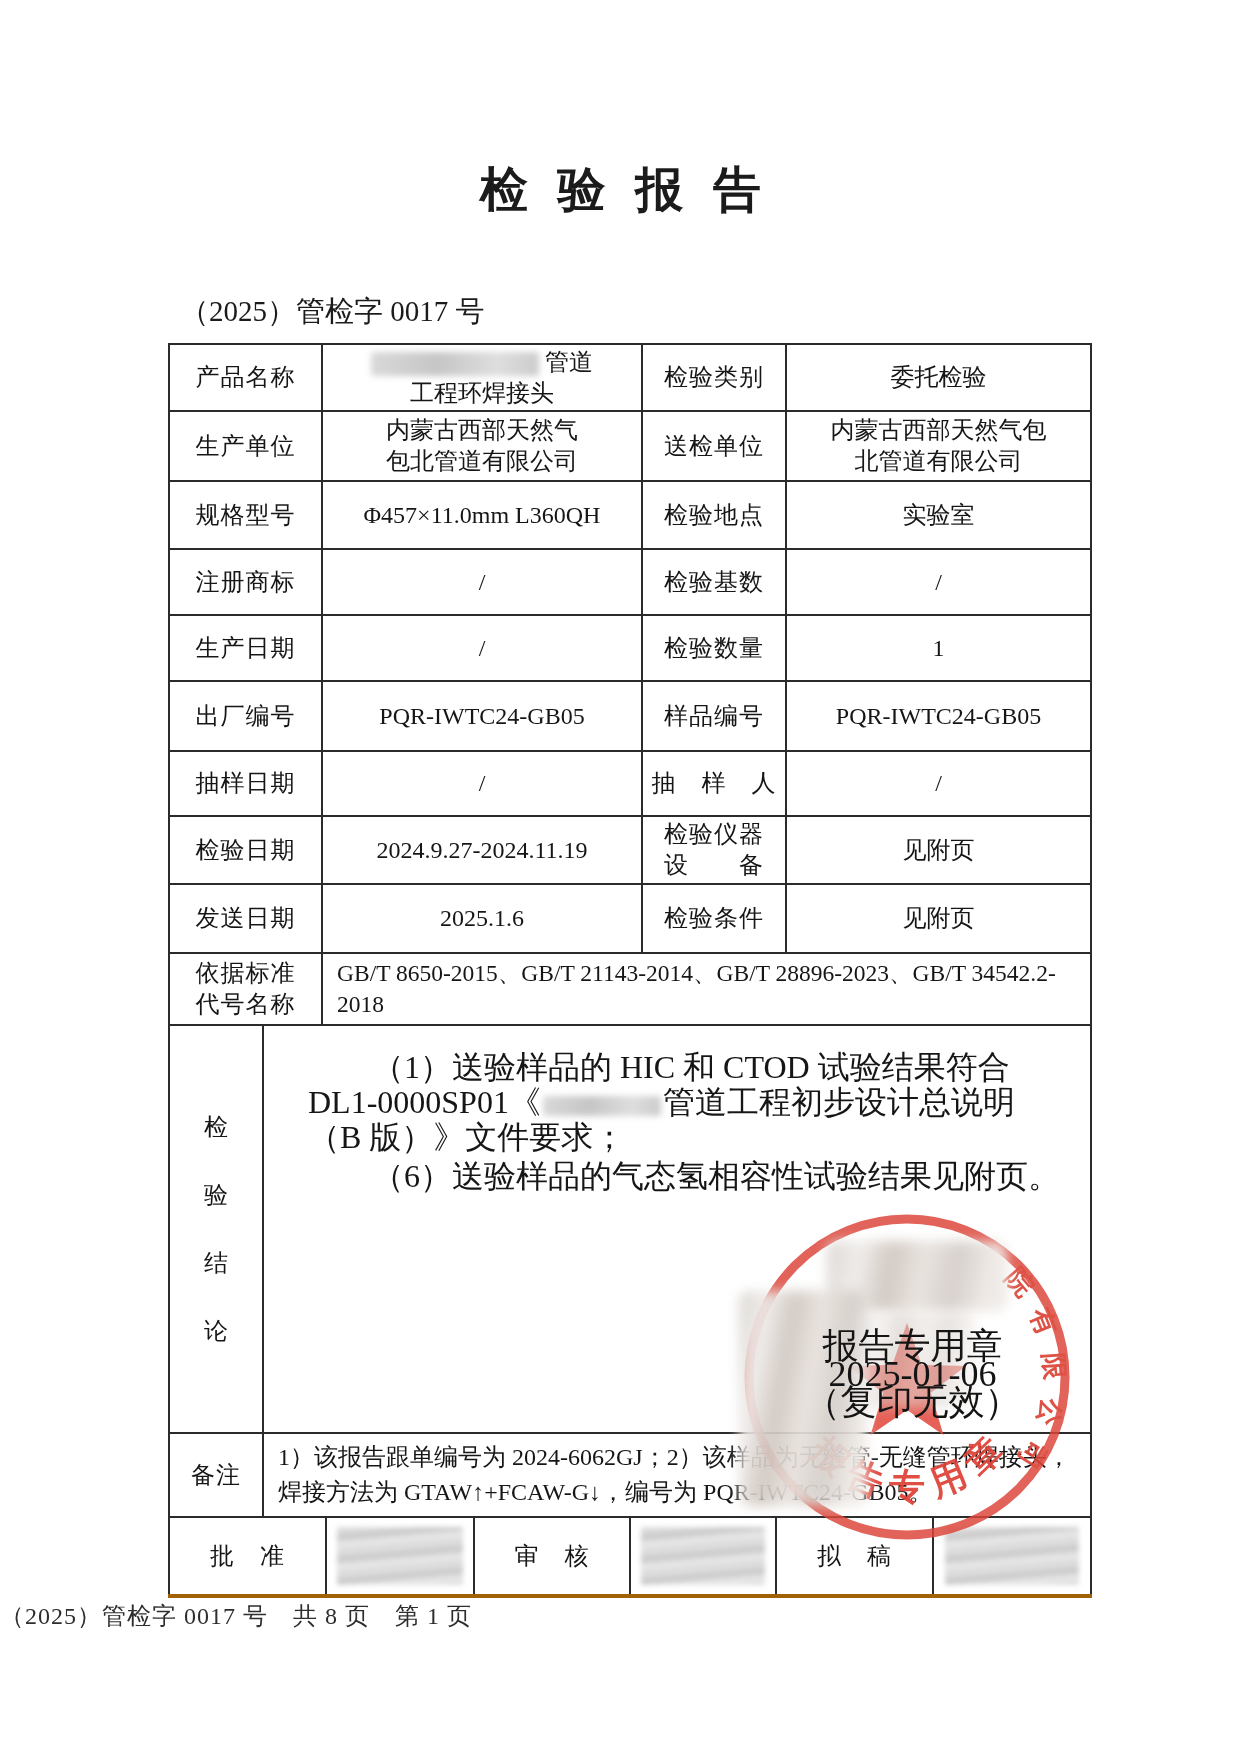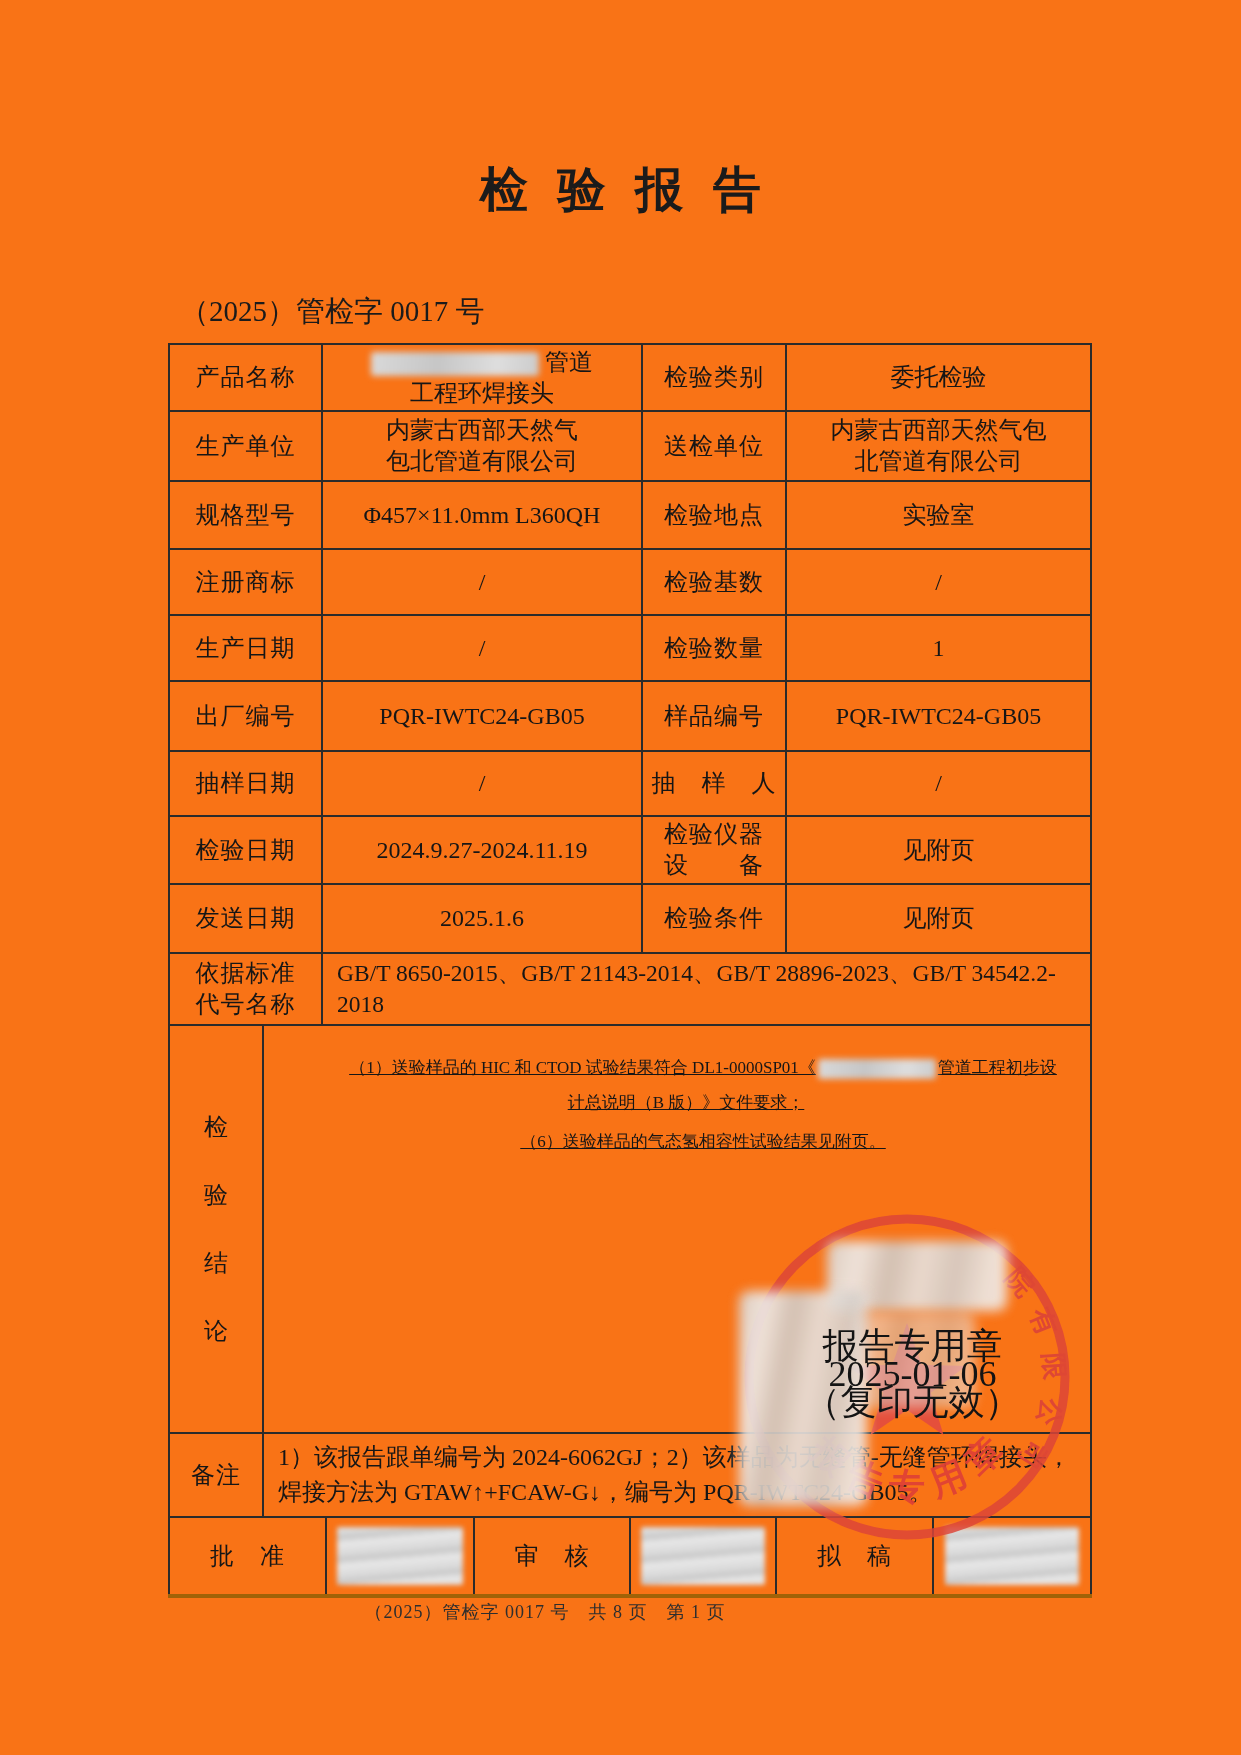--- a/index.html
+++ b/index.html
@@ -1,18 +1,18 @@
 <!DOCTYPE html>
 <html><head>
 <meta charset="utf-8">
 <style>
   html,body{margin:0;padding:0;background:#e8e8e8;}
   .page{
     position:relative;width:1241px;height:1755px;margin:0 auto;
-    background:#f97316;color:#151515;overflow:hidden;
+    background:#ffffff;color:#151515;overflow:hidden;
     font-family:"Liberation Serif","DejaVu Serif",serif;
   }
   .title{
     position:absolute;top:158px;left:0;width:100%;
     text-align:center;font-size:48px;font-weight:bold;
     letter-spacing:0.62em;text-indent:0.62em;margin:0;color:#1b1b1b;
   }
   .doc-number{
     position:absolute;top:292px;left:180px;font-size:29px;color:#1b1b1b;
   }
@@ -25,21 +25,21 @@
   }
   .tblC td{border-bottom:4px solid #a16207;}
   .lbl{letter-spacing:1px;}
   .cell-left{text-align:left;vertical-align:top;}
   .std-val{text-align:left;padding:4px 8px 4px 14px;font-size:23.5px;}
   .concl-label{
     vertical-align:middle;
   }
   .concl-label .vchars{display:flex;flex-direction:column;align-items:center;gap:37px;}
   .concl-content{padding:24px 26px 0 44px;}
-  .c-para{margin:0 0 4px 0;text-indent:2em;font-size:17px;line-height:35px;text-align:center;text-decoration:underline;}
+  .c-para{margin:0 0 4px 0;text-indent:2em;font-size:32px;line-height:35px;text-align:left;}
   .remark-content{text-align:left;vertical-align:middle;padding:6px 14px;font-size:24px;line-height:35px;}
   
   .redact{
     display:inline-block;vertical-align:middle;border-radius:3px;
     background:linear-gradient(95deg,#d9d9d9,#c6c6c6 40%,#dedede 75%,#cbcbcb);
     filter:blur(3px);
   }
   .redact-product{width:168px;height:24px;margin-right:6px;}
   .redact-inline{width:118px;height:20px;margin:0 2px;}
   .sig-blur{
@@ -55,22 +55,22 @@
     background:linear-gradient(100deg,#d8d4cf 0%,#efecea 18%,#cfc6bf 35%,#e8e2dd 52%,#d4cdc8 70%,#eee9e5 88%);}
   .patchA{left:92px;top:36px;width:180px;height:70px;}
   .patchB{left:4px;top:86px;width:128px;height:215px;}
   .patchC{left:120px;top:108px;width:120px;height:95px;opacity:.55;}
   .stamp-text{
     position:absolute;left:800px;top:1332px;width:225px;z-index:6;
     text-align:center;font-size:36px;line-height:28px;color:#141414;
   }
   .stamp-text div{margin-bottom:0;}
   .footer{
-    position:absolute;top:1600px;left:0;width:1090px;text-align:center;
-    font-size:18px;color:#2e2e2e;letter-spacing:1px;
+    position:absolute;top:1600px;left:0;width:1090px;text-align:left;
+    font-size:24px;color:#2e2e2e;letter-spacing:1px;
   }
 </style>
 </head>
 <body>
 
 <div class="page">
 
   <h1 class="title">检验报告</h1>
 
   <div class="doc-number">（2025）管检字 0017 号</div>

